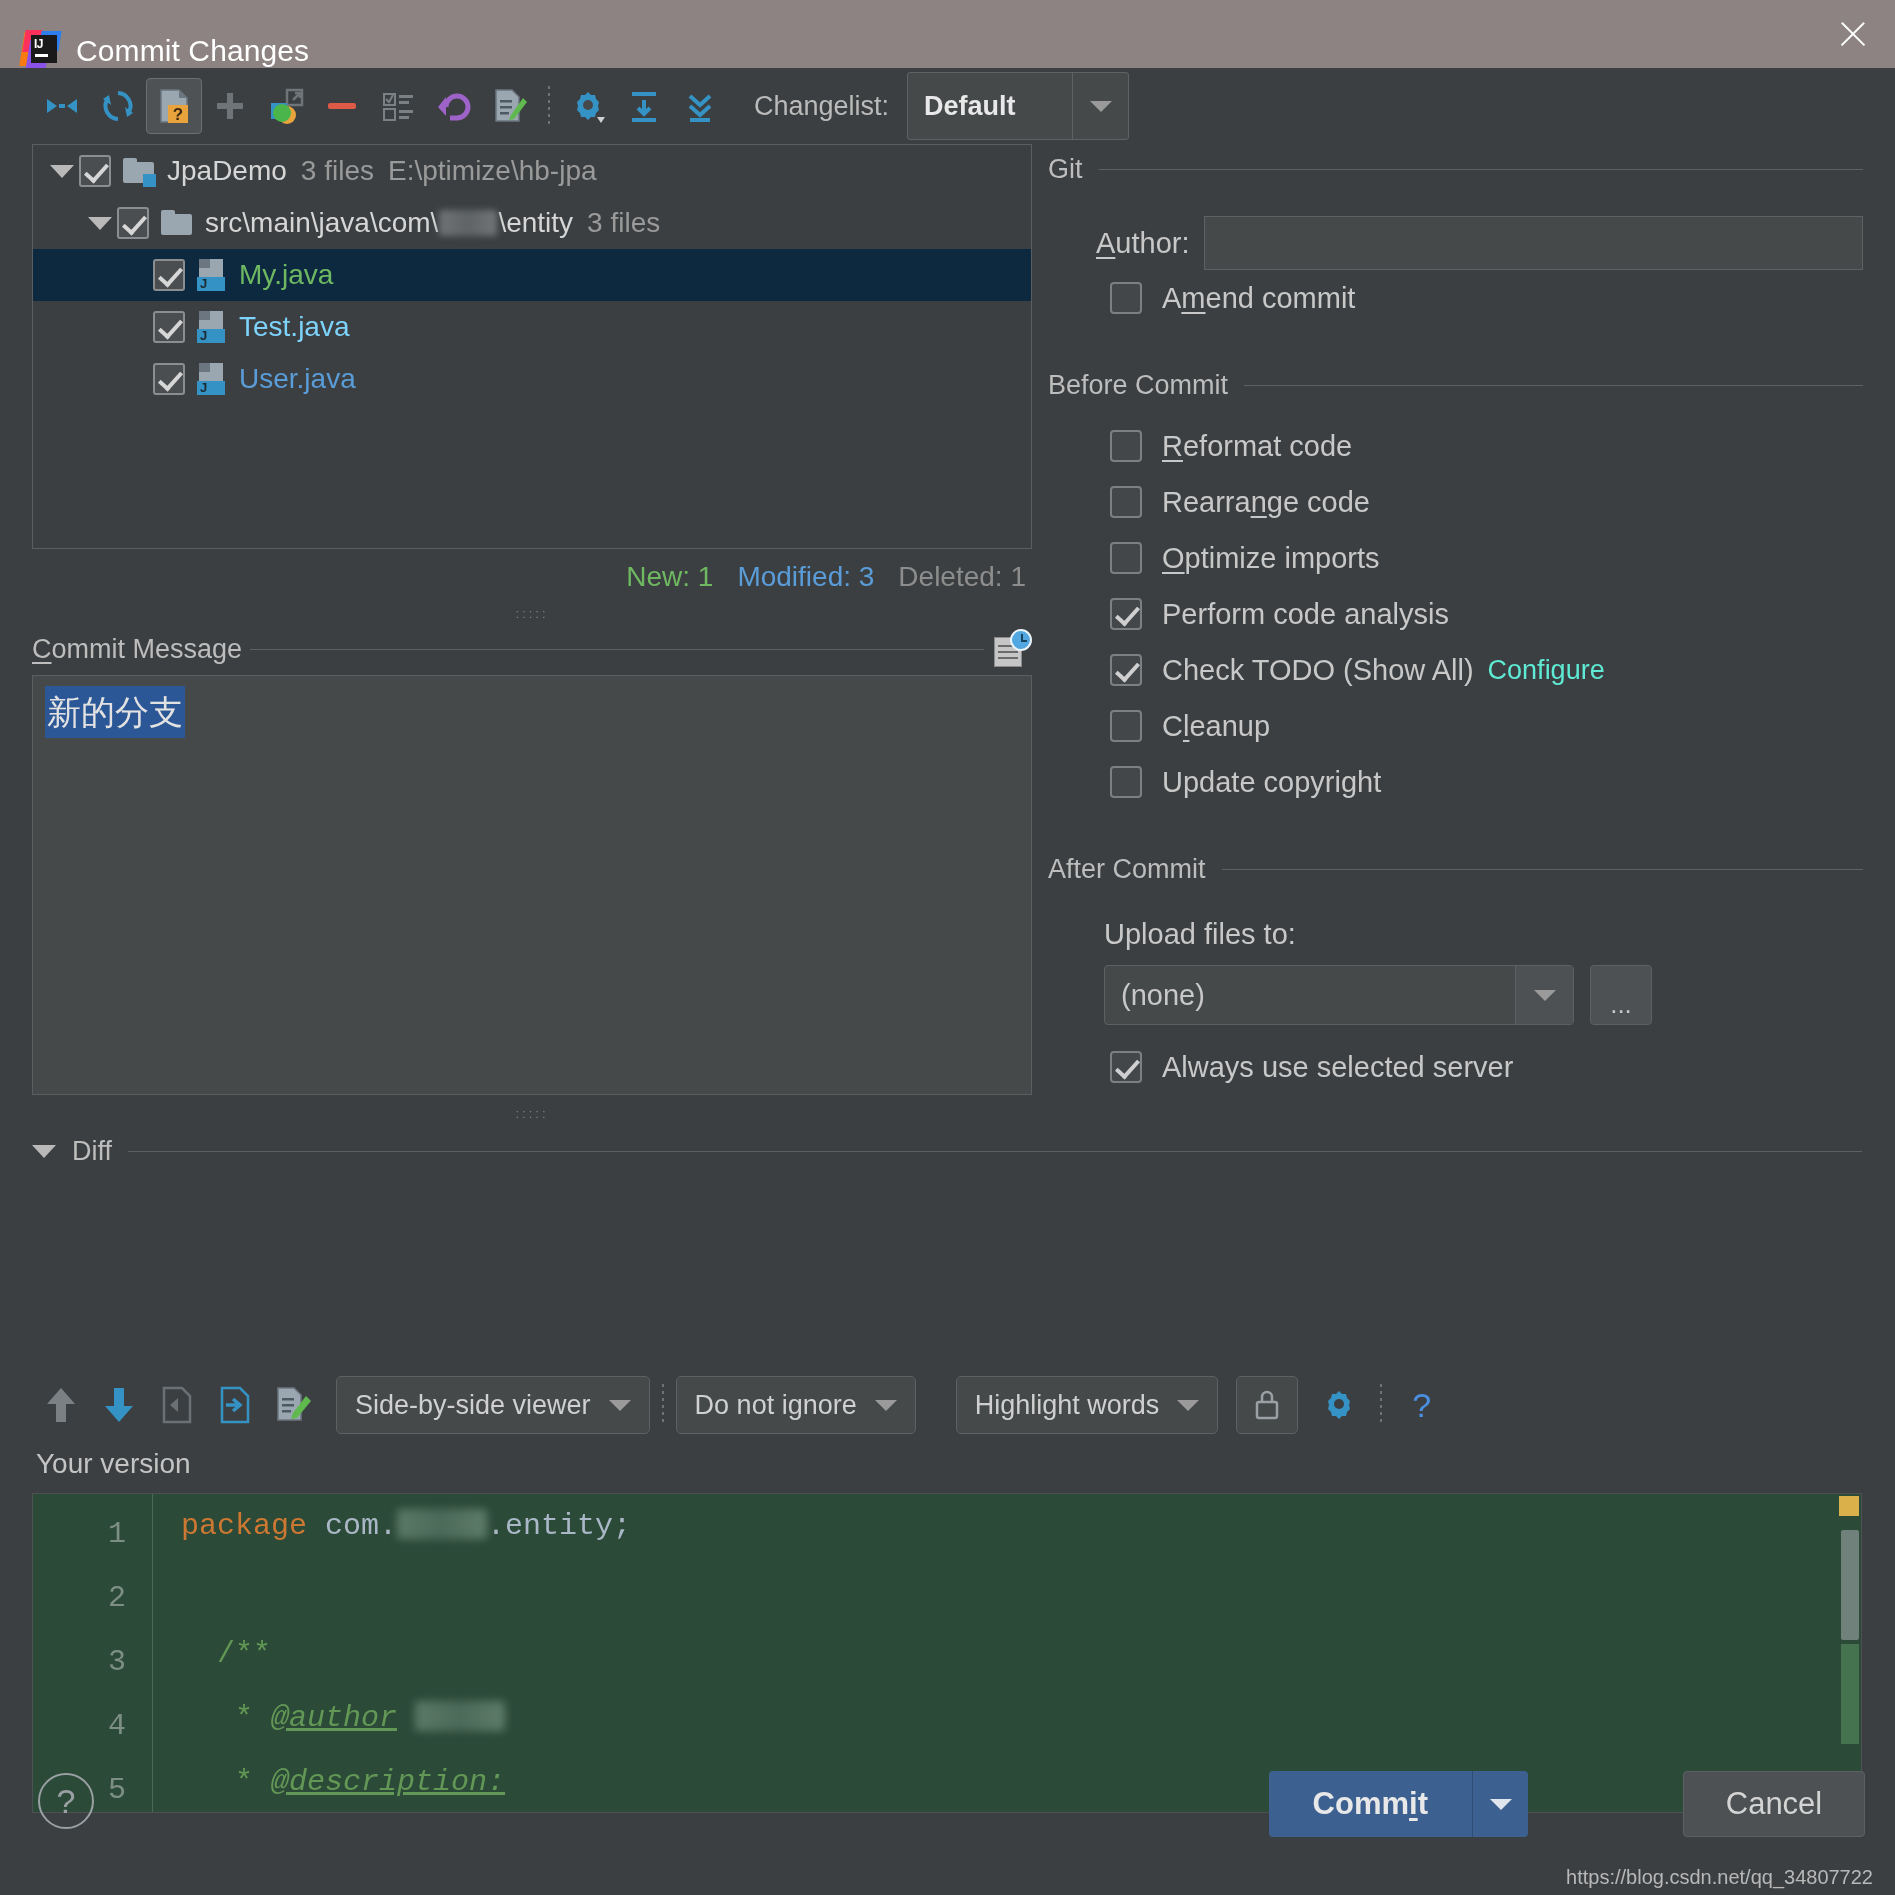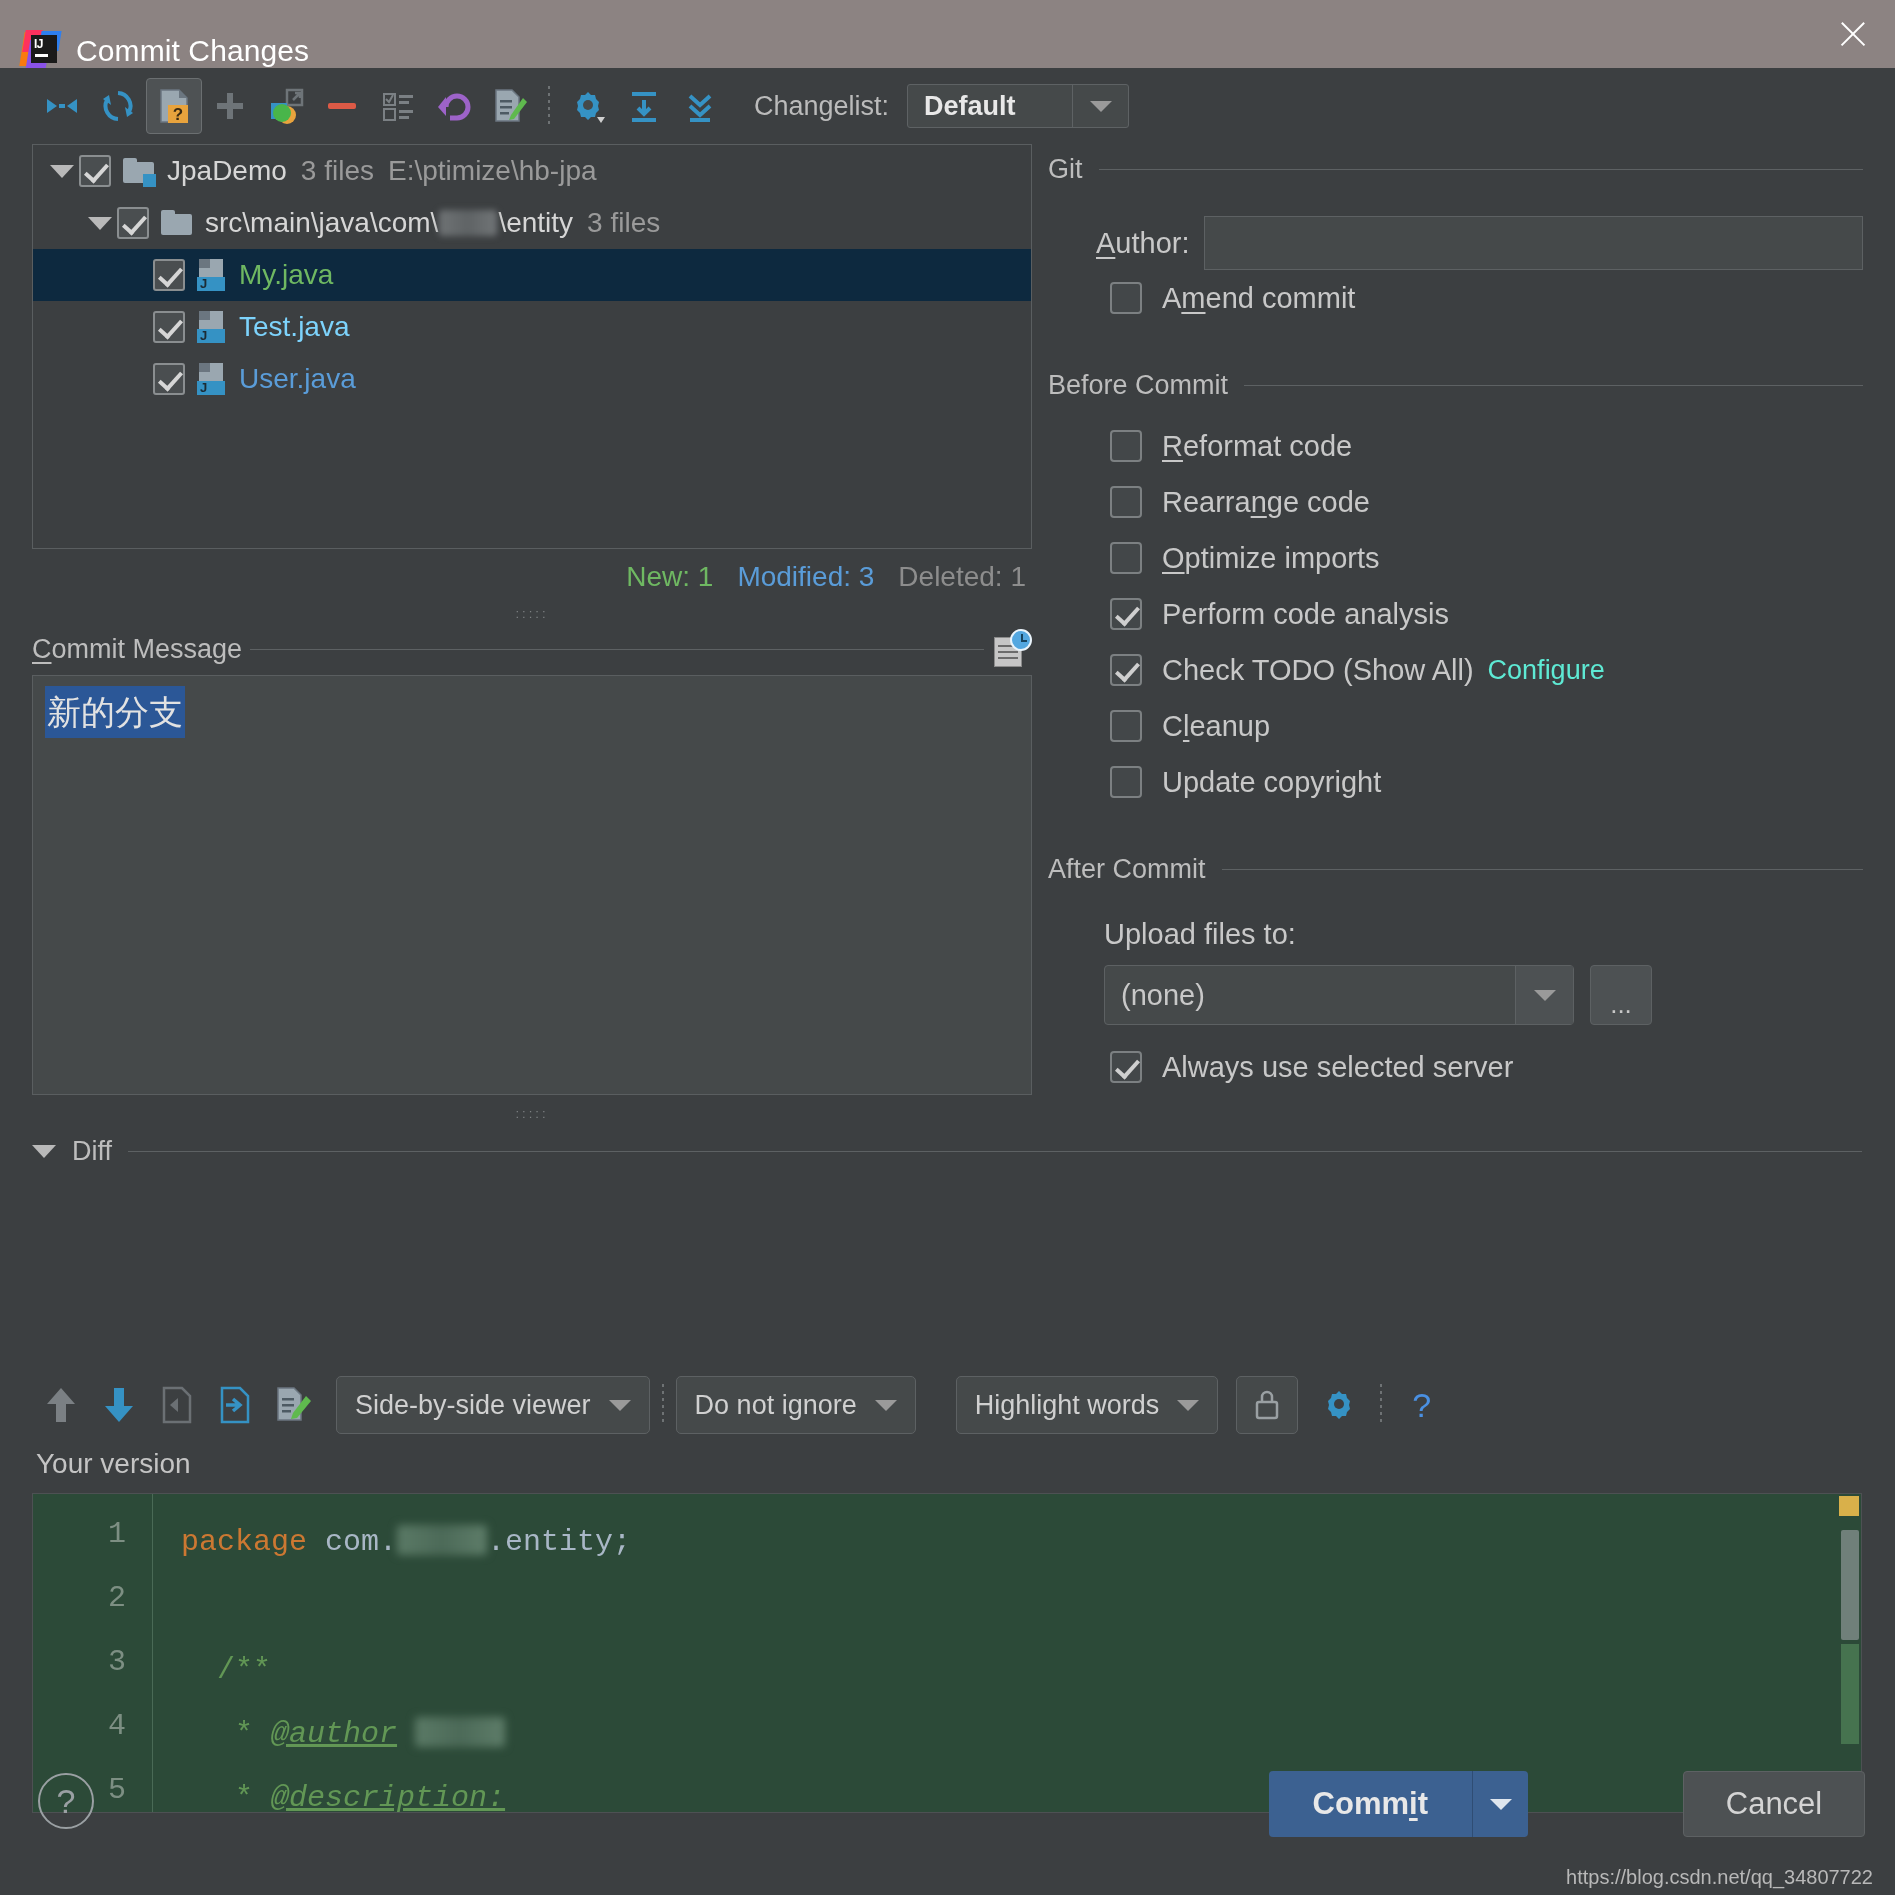--- a/index.html
+++ b/index.html
@@ -89,21 +89,21 @@
   }
   #changelist-label {
     margin-left: 26px;
     color: #bbbbbb;
     font-size: 27px;
   }
   #changelist-combo {
     margin-left: 18px;
     display: flex;
     align-items: stretch;
-    width: 222px; height: 44px;
+    width: 222px; height: 68px;
     border: 1px solid #5e6264;
     border-radius: 3px;
     background: #45494a;
     cursor: pointer;
   }
   #changelist-value {
     flex: 1;
     display: flex; align-items: center;
     padding-left: 16px;
     color: #e8e8e8;
@@ -437,21 +437,21 @@
     flex: 0 0 auto;
   }
   #gutter div {
     height: 64px; line-height: 64px;
     text-align: right; padding-right: 26px;
     color: #7d8f83; font-size: 30px;
     font-family: "Liberation Mono", monospace;
   }
   #code-lines {
     flex: 1;
-    padding-top: 16px;
+    padding-top: 0;
     padding-left: 28px;
     font-family: "Liberation Mono", monospace;
     font-size: 30px;
   }
   #code-lines div { height: 64px; line-height: 64px; white-space: pre; }
   .kw  { color: #cc7832; }
   .pkg { color: #a9b7c6; }
   .cmt { color: #629755; }
   .cmt-u { color: #629755; text-decoration: underline; font-style: italic; }
   .blur-code {

